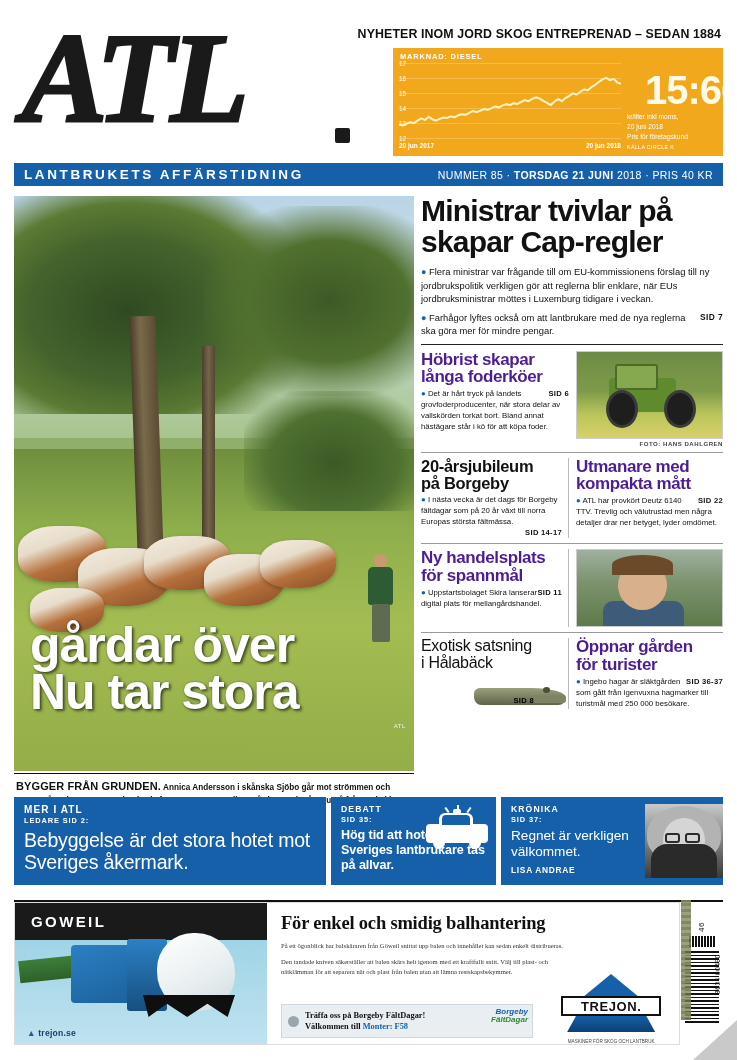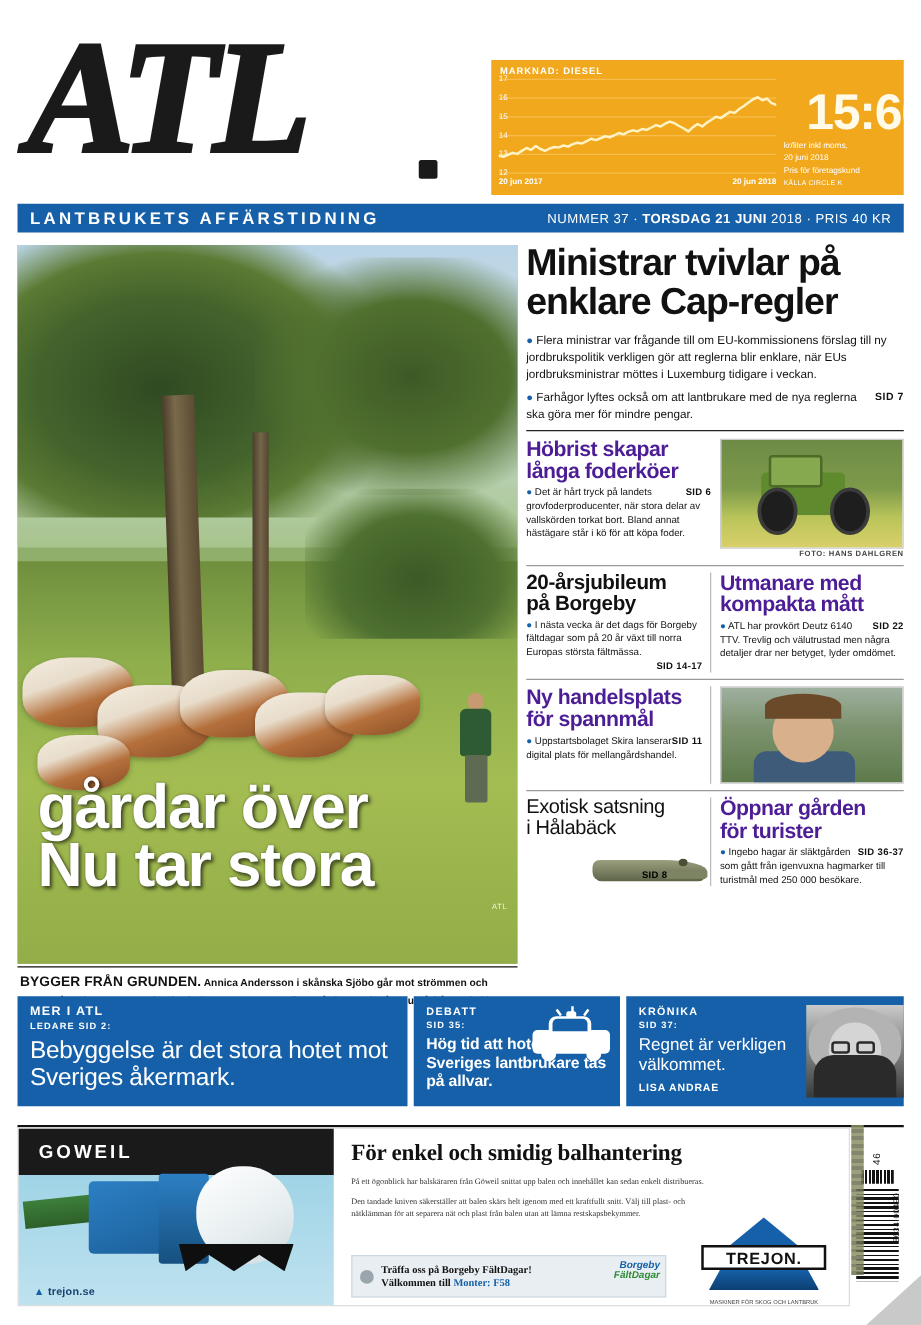--- a/index.html
+++ b/index.html
@@ -582,20 +582,21 @@
   }
 </style>
 </head>
 <body>
 
 <div class="page">
 
   <div class="masthead">
     <div class="logo-atl">ATL</div>
     <div class="logo-dot"></div>
+    <div class="kicker-top">NYHETER INOM JORD SKOG ENTREPRENAD – SEDAN 1884</div>
 
     <div class="diesel-box">
       <div class="diesel-label">MARKNAD: DIESEL</div>
 
       <div class="chart-area">
         <div class="grid-row" style="top:0px">
             <span>17</span>
           </div>
         <div class="grid-row" style="top:15px">
             <span>16</span>
@@ -626,21 +627,21 @@
       <div class="price-meta">
         <div>kr/liter inkl moms,</div>
         <div>20 juni 2018</div>
         <div>Pris för företagskund</div>
         <div class="price-src">KÄLLA CIRCLE K</div>
       </div>
     </div>
 
     <div class="tagline-strap">
       <div class="tagline-left">LANTBRUKETS AFFÄRSTIDNING</div>
-      <div class="tagline-right"><span>NUMMER 37 ·</span> <b>TORSDAG 21 JUNI</b><span> 2018 · PRIS 40 KR</span></div>
+      <div class="tagline-right"><span>NUMMER 85 ·</span> <b>TORSDAG 21 JUNI</b><span> 2018 · PRIS 40 KR</span></div>
     </div>
   </div>
 
   <div class="body-grid">
 
     <div class="col-photo">
       <div class="photo-main">
         <div class="ph-sky"></div>
         <div class="ph-sun"></div>
         <div class="ph-canopy"></div>
@@ -673,21 +674,21 @@
       <div class="caption-main">
         <span class="lead">BYGGER FRÅN GRUNDEN.</span><span class="body-t"> Annica Andersson i skånska Sjöbo går mot strömmen och satsar på att bygga upp ett lantbruksföretag. ”Det är en liten gård men vi måste utgå från vad vi har, hitta vår nisch och sedan bygga upp verksamheten därifrån”, säger hon.</span>
         <div class="caption-foto">FOTO: JENNY LEYMAN</div>
       </div>
     </div>
 
     <div class="col-news">
 
       <div class="lead-head">
         <div>Ministrar tvivlar på</div>
-        <div>enklare Cap-regler</div>
+        <div>skapar Cap-regler</div>
       </div>
       <div class="bullet-p">
         <span class="dot">●</span>
         <span>Flera ministrar var frågande till om EU-kommissionens förslag till ny jordbrukspolitik verkligen gör att reglerna blir enklare, när EUs jordbruksministrar möttes i Luxemburg tidigare i veckan.</span>
       </div>
       <div class="bullet-p">
         <span class="sid">SID 7</span>
         <span class="dot">●</span>
         <span>Farhågor lyftes också om att lantbrukare med de nya reglerna ska göra mer för mindre pengar.</span>
       </div>

